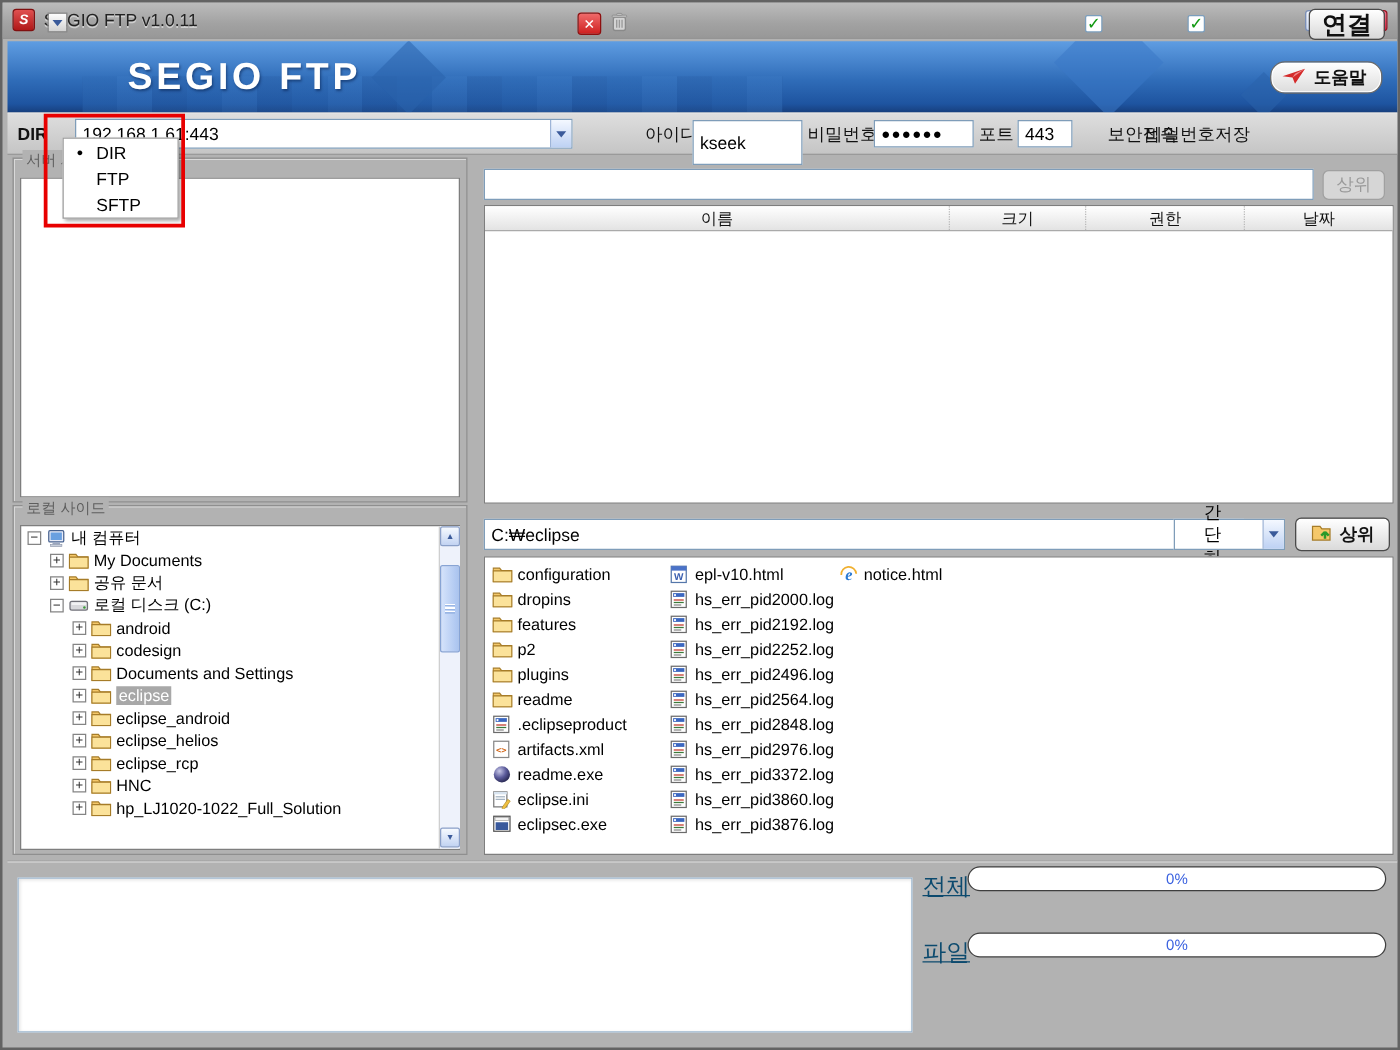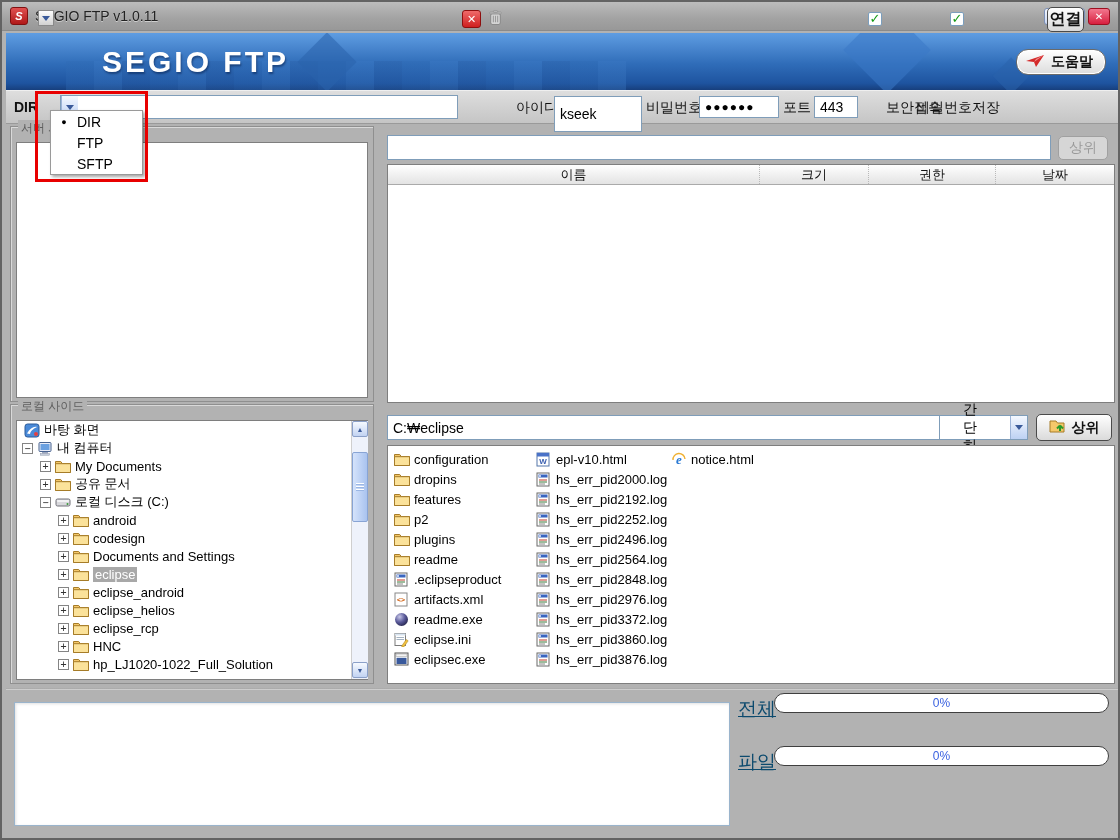--- a/index.html
+++ b/index.html
@@ -55,23 +55,23 @@
   .carat { width:0; height:0; border:4px solid transparent; border-top:5px solid #3a5a9a; margin-top:4px;}
   .tinput { position:absolute; border:1px solid #7f9db9; background:#fff; font-size:14px;
             padding:0 5px; font-family:inherit; }
   .del-btn { position:absolute; left:460px; top:8px; width:19px; height:18px; border-radius:3px;
              background:linear-gradient(#ef6a6a,#cf2020); border:1px solid #8e0f0f; color:#fff;
              font-size:11px; font-weight:bold; display:flex; align-items:center; justify-content:center; }
   .trash { position:absolute; left:486px; top:7px; }
   .chk { position:absolute; width:14px; height:14px; top:10px; background:#fff;
          border:1px solid #7b9ebd; border-radius:2px; color:#149a14; font-size:13px;
          font-weight:bold; line-height:11px; text-align:center; }
-  .connect-btn { position:absolute; left:1045px; top:5px; width:37px; height:25px;
+  .connect-btn { position:absolute; left:1045px; top:5px; width:61px; height:25px;
                  background:linear-gradient(#ffffff,#d8d8d8); border:1px solid #4a4a4a;
-                 border-radius:5px; font-size:16px; font-weight:bold; color:#111;
+                 border-radius:5px; font-size:20px; font-weight:bold; color:#111;
                  display:flex; align-items:center; justify-content:center; }
 
   
   .groupbox { border:1px solid #8f8f8f; box-shadow:1px 1px 0 #d9d9d9 inset; }
   .group-label { position:absolute; font-size:12px; color:#5e5e5e; background:#b2b2b2; padding:0 3px; }
 
   .white-panel { background:#fff; border:1px solid #7e7e7e; }
 
   
   .list-header { position:absolute; left:0; top:0; width:100%; height:20px; display:flex;
@@ -156,20 +156,21 @@
       <span>도움말</span>
     </div>
   </div>
 
   <div class="abs toolbar"></div>
   <div class="abs tlabel" style="left:12px; top:97px;">DIR</div>
   <div class="abs mini-drop">
       <span class="carat"></span>
     </div>
   <div class="abs combo" style="left:58px; top:93px; width:398px; height:24px;">
+    <input value="192.168.1.61:443" style="">
     <div class="combo-arrow">
         <span class="carat"></span>
       </div>
   </div>
   <div class="del-btn">✕</div>
   <div class="trash"><svg width="15" height="18" viewBox="0 0 14 16">
         <rect x="2.5" y="4" width="9" height="10" rx="1.5" fill="#d4d4d4" stroke="#8a8a8a"></rect>
         <rect x="1.5" y="2.5" width="11" height="1.6" rx="0.8" fill="#c4c4c4" stroke="#8a8a8a" stroke-width="0.6"></rect>
         <rect x="5" y="1.2" width="4" height="1.5" rx="0.7" fill="#c4c4c4" stroke="#8a8a8a" stroke-width="0.6"></rect>
         <path d="M5 6v6M7 6v6M9 6v6" stroke="#9a9a9a"></path>
@@ -197,30 +198,20 @@
         <div class="hcell" style="width:371px">이름</div>
         <div class="hcell" style="width:109px">크기</div>
         <div class="hcell" style="width:127px">권한</div>
         <div class="hcell" style="width:119px">날짜</div>
       </div>
   </div>
 
   <div class="abs groupbox" style="left:8px; top:402px; width:364px; height:280px;"></div>
   <div class="group-label" style="left:16px; top:396px;">로컬 사이드</div>
   <div class="tree" id="local-tree">
-      <div class="tree-row" style="padding-left:7px">
-        <span class="icon">
-          <svg width="16" height="15" viewBox="0 0 16 15">
-            <rect x="1" y="1" width="14" height="13" rx="2.5" fill="#4a8ad8" stroke="#2a5a9a"></rect>
-            <path d="M3 10.5c3-5.5 7-7.5 10-6.5-2.2 1-6 3-7 7z" fill="#fff"></path>
-            <circle cx="12" cy="11" r="2" fill="#e34040"></circle>
-          </svg>
-        </span>
-        <span class="tree-label">바탕 화면</span>
-      </div>
       <div class="tree-row" style="padding-left:5px">
         <span class="expander">−</span>
         <span class="icon">
           <svg width="16" height="15" viewBox="0 0 16 15">
             <rect x="2" y="1.5" width="12" height="9" rx="1" fill="#e8ecf8" stroke="#47628f"></rect>
             <rect x="3.5" y="3" width="9" height="6" fill="#6aa0e0"></rect>
             <rect x="5" y="11" width="6" height="1.6" fill="#9aa6bf"></rect>
             <rect x="3.5" y="12.6" width="9" height="1.6" fill="#c8cfdd" stroke="#8b94a8" stroke-width="0.5"></rect>
           </svg>
         </span>

